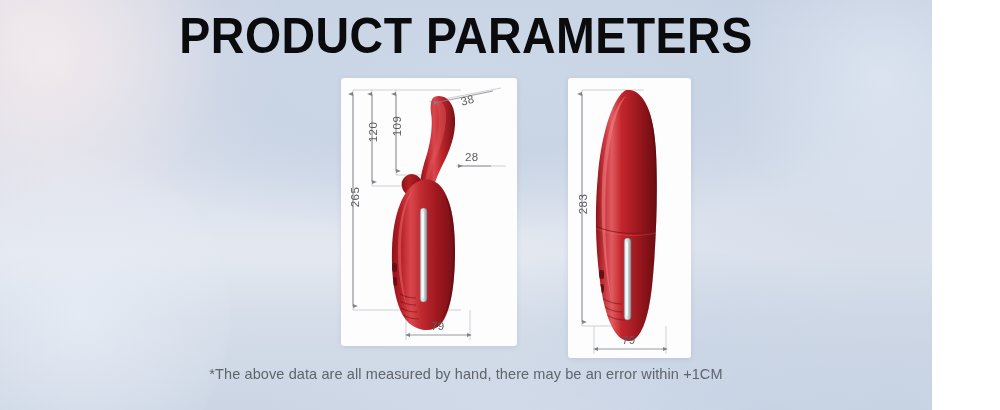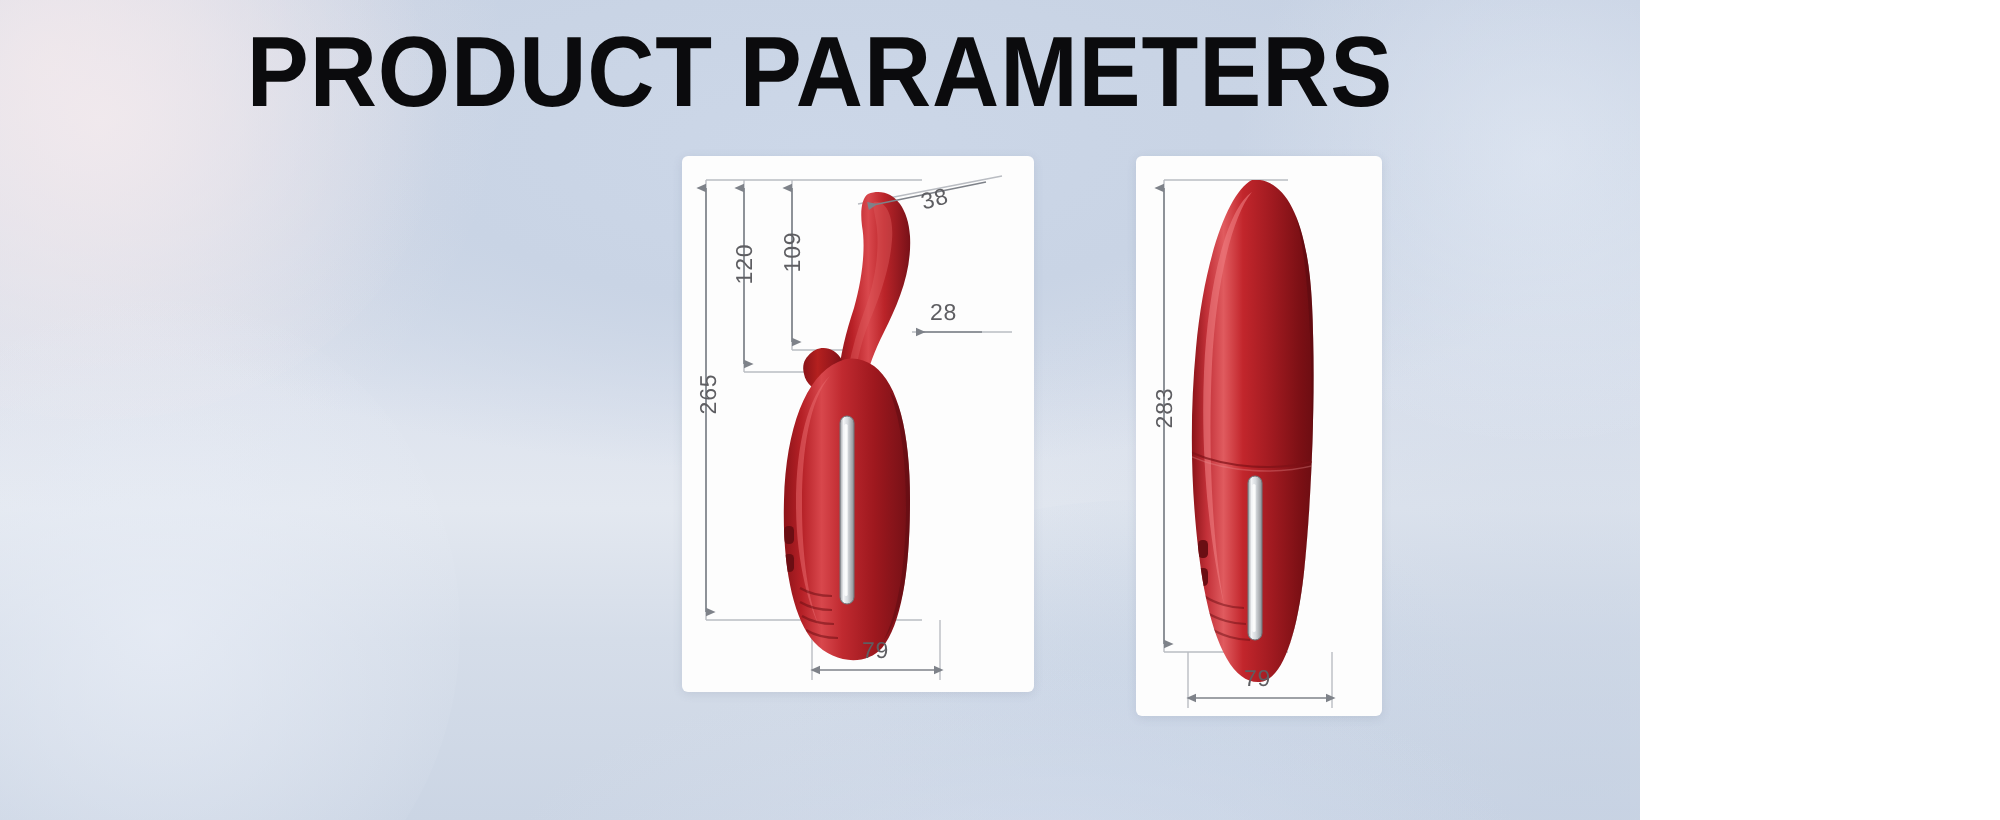--- a/index.html
+++ b/index.html
@@ -2,21 +2,21 @@
 <html><head>
 <meta charset="utf-8">
 <style>
   html, body {
     margin: 0;
     padding: 0;
     background: #ffffff;
   }
   #stage {
     position: relative;
-    width: 820px;
+    width: 932px;
     height: 410px;
     overflow: hidden;
     font-family: "Liberation Sans", sans-serif;
     background:
       radial-gradient(circle at 3% 8%, rgba(236,228,232,0.95) 0%, rgba(236,230,234,0.35) 14%, rgba(214,222,236,0.0) 26%),
       radial-gradient(circle at 96% 96%, rgba(196,208,226,0.55) 0%, rgba(205,216,232,0.0) 40%),
       radial-gradient(ellipse 70% 55% at 50% 18%, #ccd7e8 0%, #c9d4e5 35%, rgba(200,210,226,0.0) 72%),
       linear-gradient(to bottom, #c5d0e2 0%, #cdd7e6 22%, #dde3ee 48%, #e3e8f0 62%, #d5dde9 78%, #cbd5e4 100%);
   }
   
@@ -287,14 +287,15 @@
       <g stroke="#7e8289" stroke-width="0.8" fill="none">
         <line x1="14" y1="16" x2="14" y2="244" marker-start="url(#arrU)" marker-end="url(#arrD)"></line>
         <line x1="30" y1="271" x2="95" y2="271" marker-start="url(#arrL)" marker-end="url(#arrR)"></line>
       </g>
     </svg>
 
     <div class="dimtext vert" style="left:-5px; top:120px; width:40px; text-align:center;">283</div>
     <div class="dimtext" style="left:54px; top:256px;">79</div>
   </div>
 
+  <div id="caption">*The above data are all measured by hand, there may be an error within +1CM</div>
 
 </div>
 
 </body></html>

